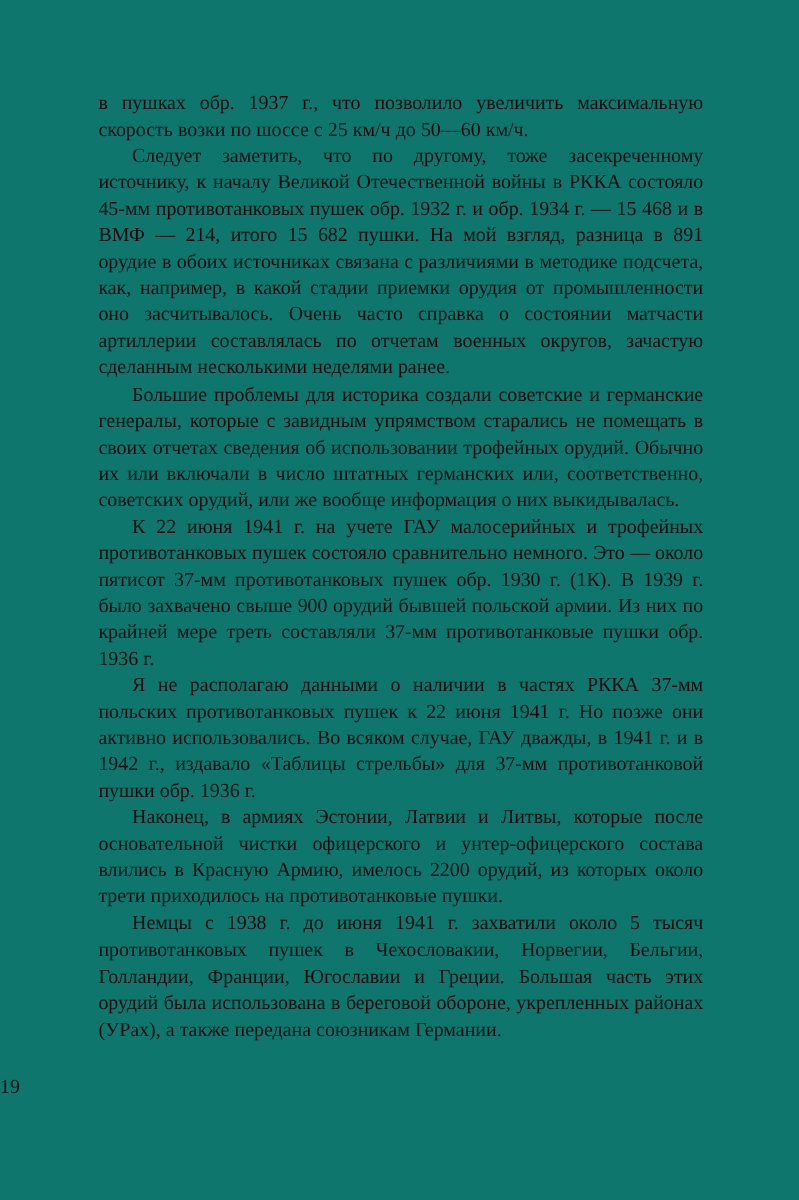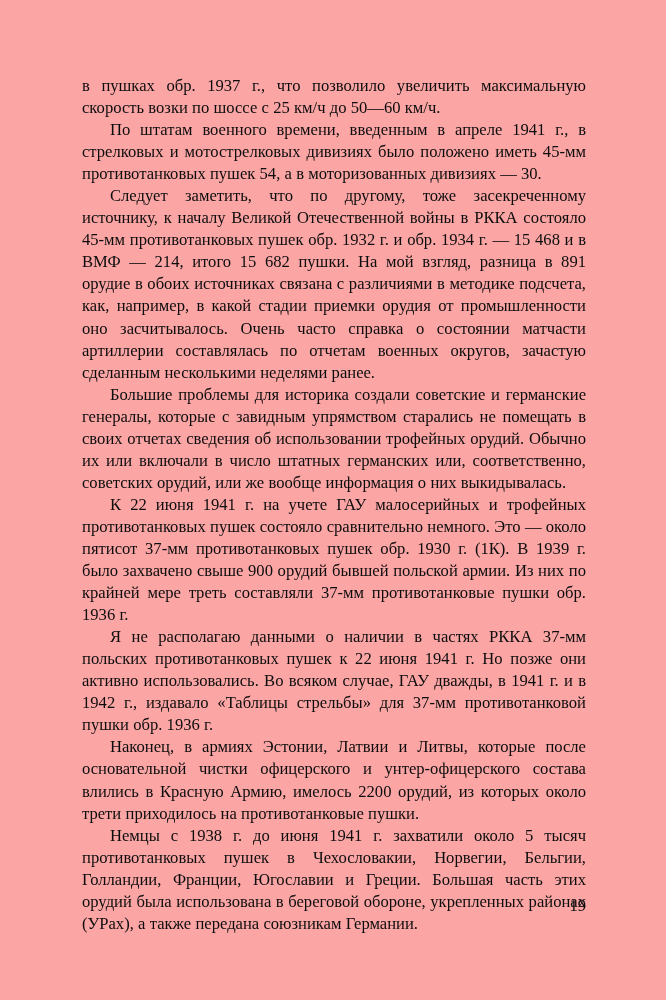--- a/index.html
+++ b/index.html
@@ -5,21 +5,21 @@
 <style>
   html, body {
     margin: 0;
     padding: 0;
     background: #ffffff;
   }
   .page {
     position: relative;
     width: 666px;
     height: 1000px;
-    background: #fca5a5;
+    background: #0f766e;
     overflow: hidden;
     box-sizing: border-box;
   }
   .text-column {
     position: absolute;
     left: 82px;
     top: 75px;
     width: 504px;
     font-family: "Liberation Serif", "DejaVu Serif", serif;
     font-size: 16.6px;
@@ -39,35 +39,34 @@
   }
   .para.no-indent {
     text-indent: 0;
   }
   
   .page-number {
     position: absolute;
     left: 0;
     top: 896px;
     width: 586px;
-    text-align: right;
+    text-align: left;
     font-family: "Liberation Serif", "DejaVu Serif", serif;
     font-size: 16.6px;
     line-height: 20px;
     color: #0d0d0d;
   }
 </style>
 </head>
 <body>
 
 <div class="page">
 
   <div class="text-column">
     <p class="para no-indent">в пушках обр. 1937 г., что позволило увеличить максимальную скорость возки по шоссе с 25 км/ч до 50—60 км/ч.</p>
-    <p class="para">По штатам военного времени, введенным в апреле 1941 г., в стрелковых и мотострелковых дивизиях было положено иметь 45-мм противотанковых пушек 54, а в моторизованных дивизиях — 30.</p>
     <p class="para">Следует заметить, что по другому, тоже засекреченному источнику, к началу Великой Отечественной войны в РККА состояло 45-мм противотанковых пушек обр. 1932 г. и обр. 1934 г. — 15 468 и в ВМФ — 214, итого 15 682 пушки. На мой взгляд, разница в 891 орудие в обоих источниках связана с различиями в методике подсчета, как, например, в какой стадии приемки орудия от промышленности оно засчитывалось. Очень часто справка о состоянии матчасти артиллерии составлялась по отчетам военных округов, зачастую сделанным несколькими неделями ранее.</p>
     <p class="para">Большие проблемы для историка создали советские и германские генералы, которые с завидным упрямством старались не помещать в своих отчетах сведения об использовании трофейных орудий. Обычно их или включали в число штатных германских или, соответственно, советских орудий, или же вообще информация о них выкидывалась.</p>
     <p class="para">К 22 июня 1941 г. на учете ГАУ малосерийных и трофейных противотанковых пушек состояло сравнительно немного. Это — около пятисот 37-мм противотанковых пушек обр. 1930 г. (1К). В 1939 г. было захвачено свыше 900 орудий бывшей польской армии. Из них по крайней мере треть составляли 37-мм противотанковые пушки обр. 1936 г.</p>
     <p class="para">Я не располагаю данными о наличии в частях РККА 37-мм польских противотанковых пушек к 22 июня 1941 г. Но позже они активно использовались. Во всяком случае, ГАУ дважды, в 1941 г. и в 1942 г., издавало «Таблицы стрельбы» для 37-мм противотанковой пушки обр. 1936 г.</p>
     <p class="para">Наконец, в армиях Эстонии, Латвии и Литвы, которые после основательной чистки офицерского и унтер-офицерского состава влились в Красную Армию, имелось 2200 орудий, из которых около трети приходилось на противотанковые пушки.</p>
     <p class="para">Немцы с 1938 г. до июня 1941 г. захватили около 5 тысяч противотанковых пушек в Чехословакии, Норвегии, Бельгии, Голландии, Франции, Югославии и Греции. Большая часть этих орудий была использована в береговой обороне, укрепленных районах (УРах), а также передана союзникам Германии.</p>
   </div>
 
   <div class="page-number">19</div>
 

